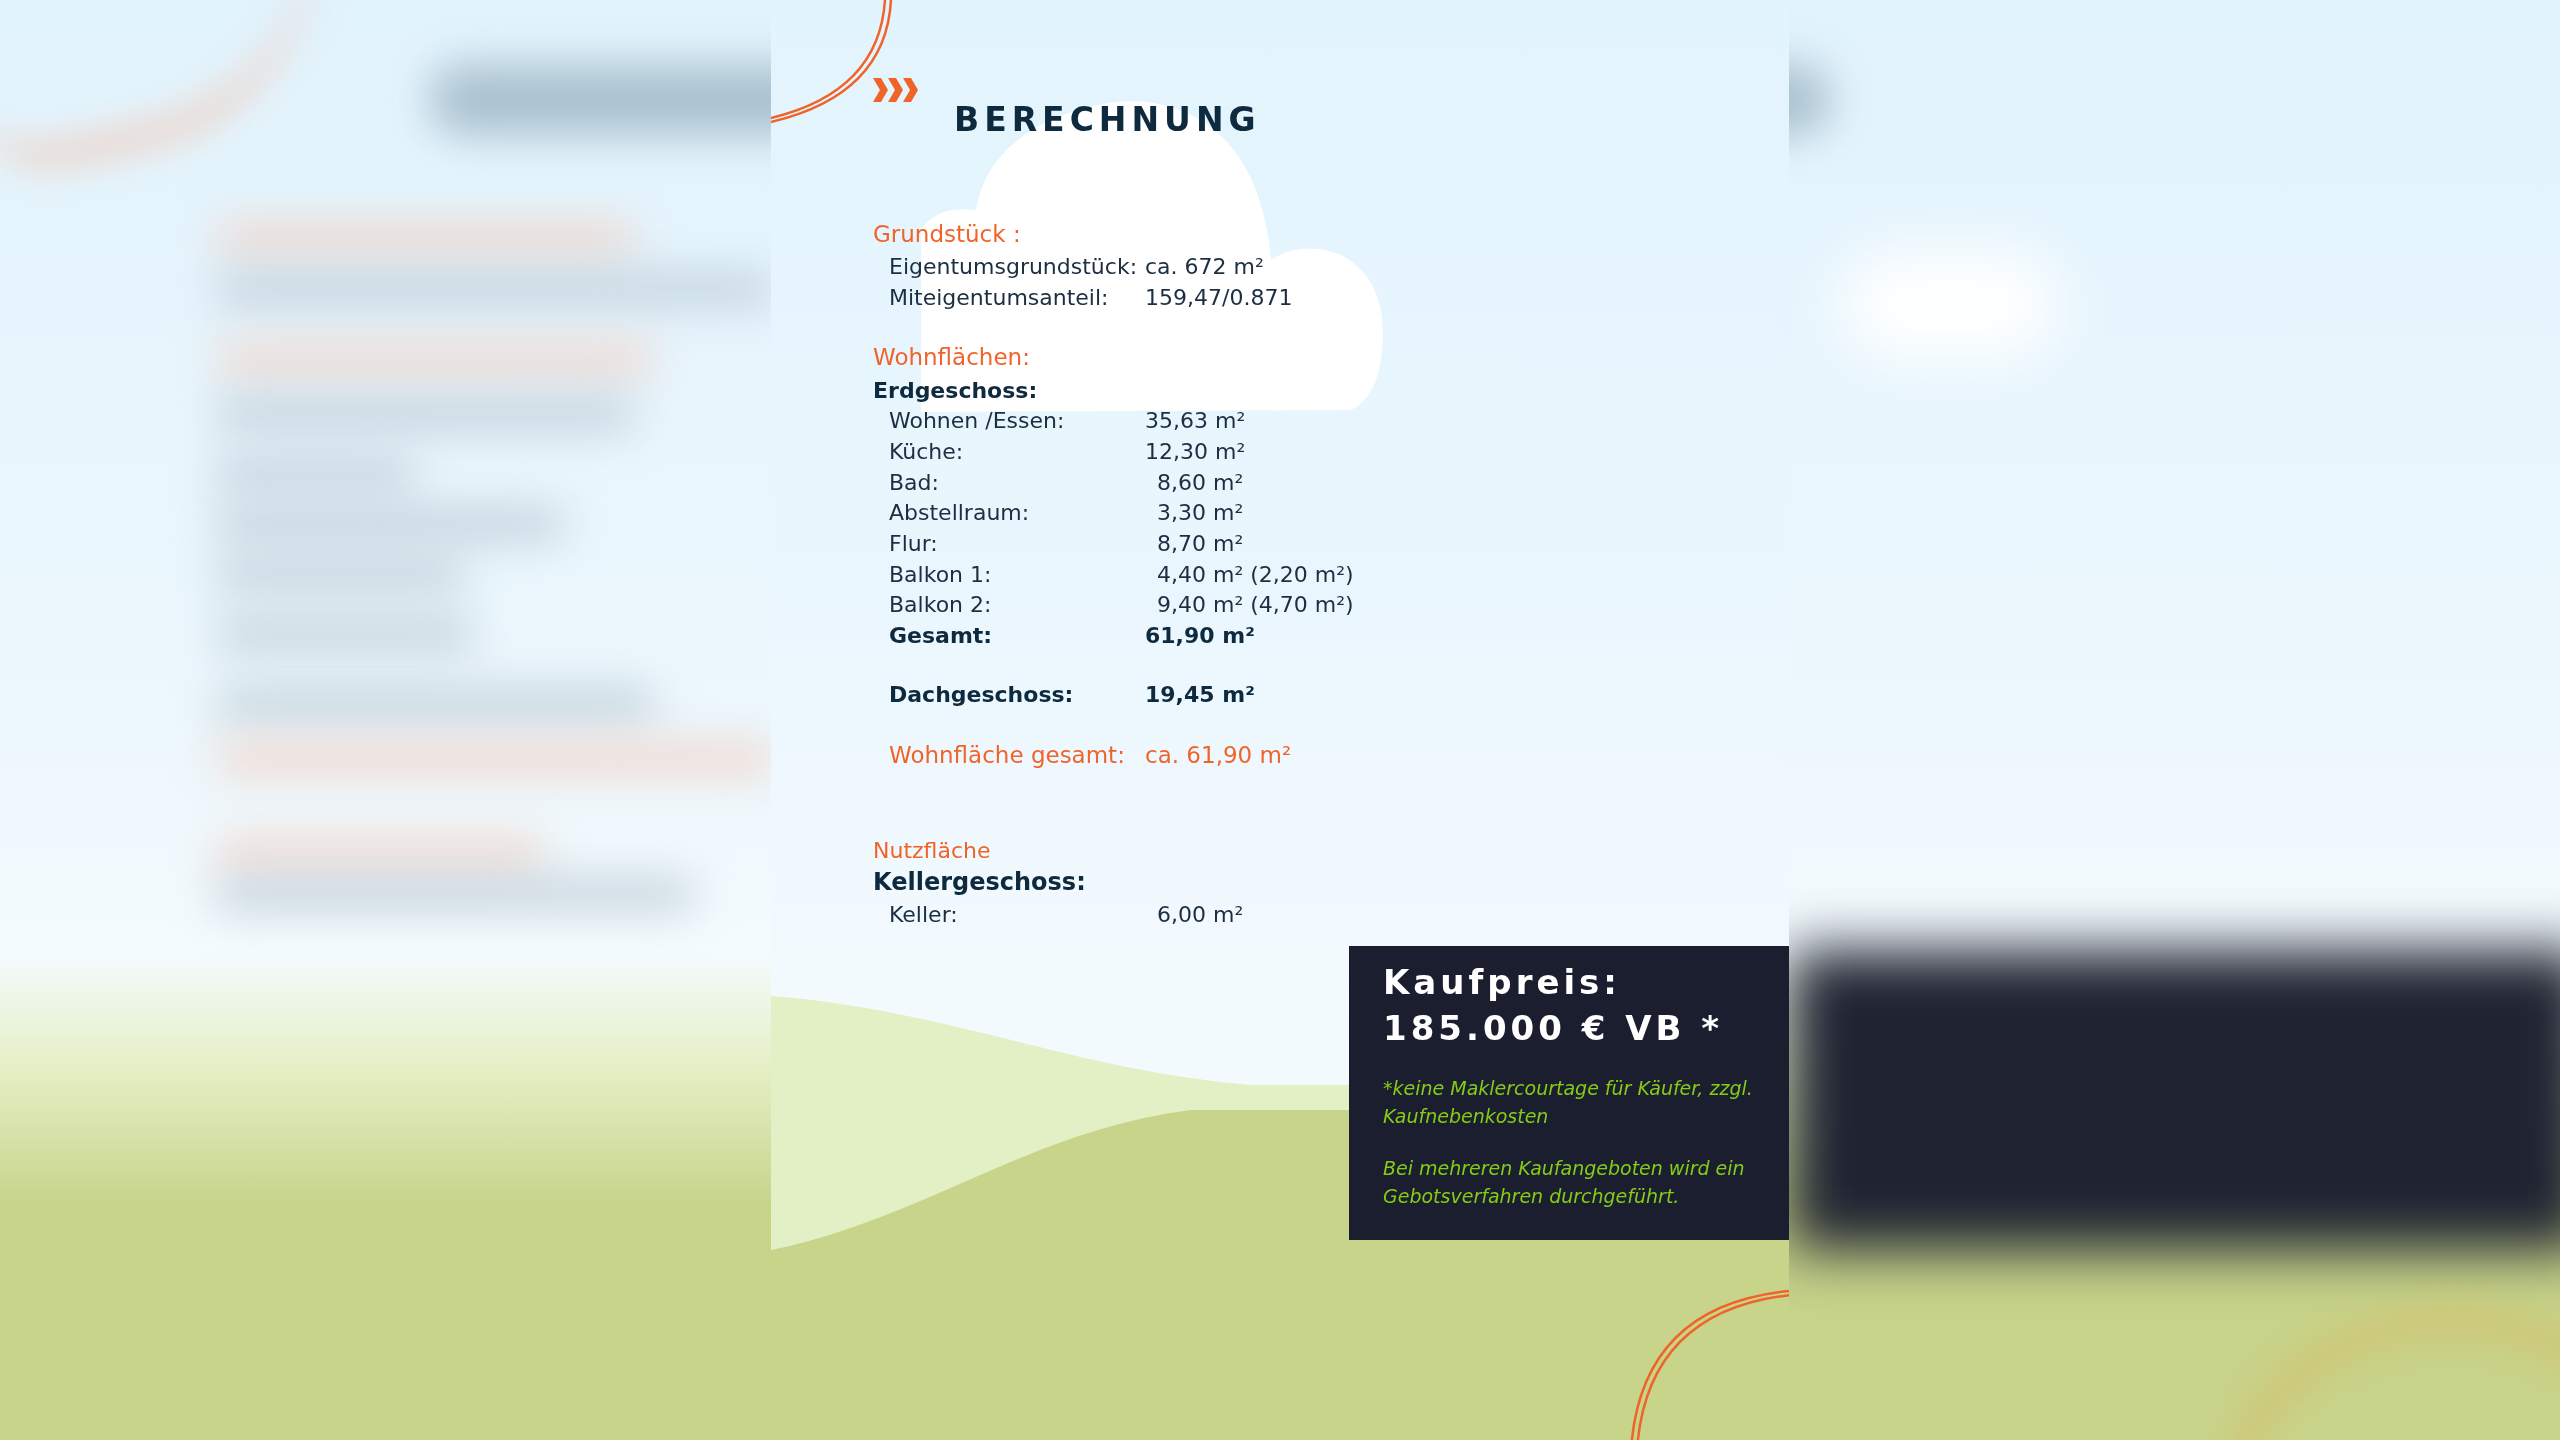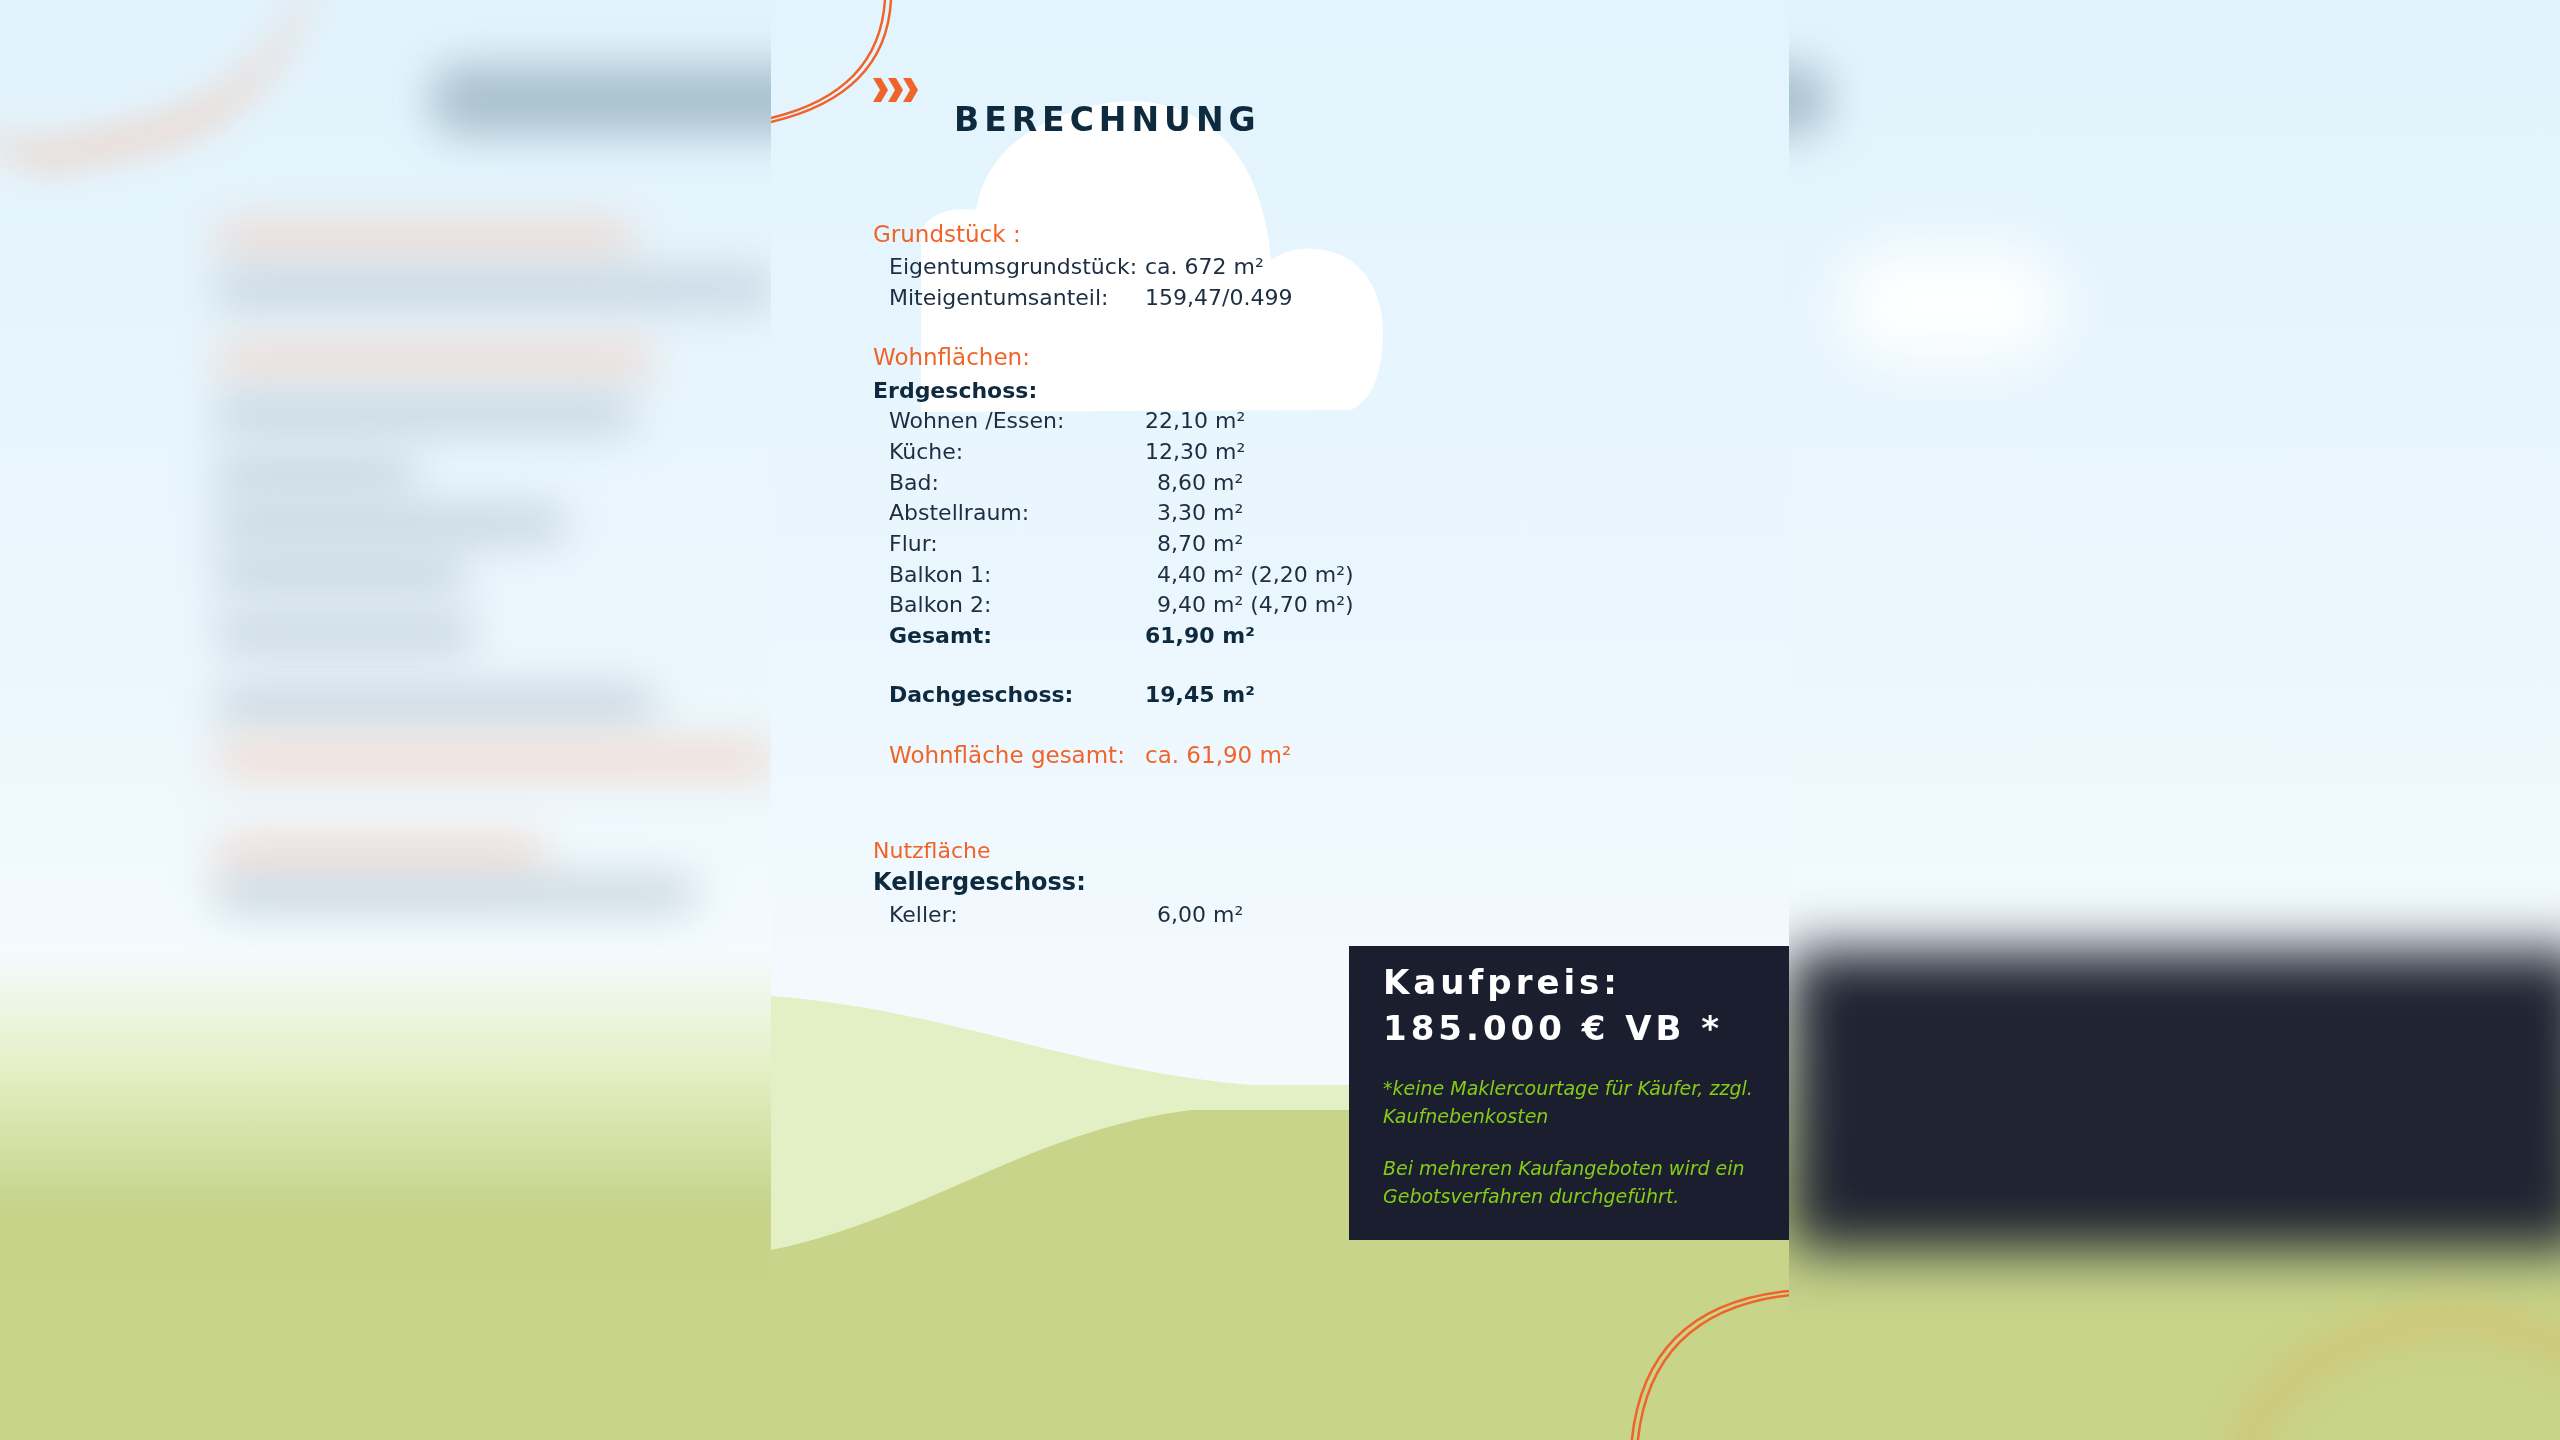--- a/index.html
+++ b/index.html
@@ -117,29 +117,29 @@
 
   <div class="content">
 
     <div class="line orange" style="top:220px;">Grundstück :</div>
     <div class="line" style="top:253px;">
       <span class="lbl">Eigentumsgrundstück:</span>
       <span class="val grund">ca. 672 m²</span>
     </div>
     <div class="line" style="top:284px;">
       <span class="lbl">Miteigentumsanteil:</span>
-      <span class="val grund">159,47/0.499</span>
+      <span class="val grund">159,47/0.871</span>
     </div>
 
     <div class="line orange" style="top:343px;">Wohnflächen:</div>
     <div class="line bold" style="top:377px;">Erdgeschoss:</div>
 
     <div class="line" style="top:407px;">
       <span class="lbl">Wohnen /Essen:</span>
-      <span class="val">22,10 m²</span>
+      <span class="val">35,63 m²</span>
     </div>
     <div class="line" style="top:438px;">
       <span class="lbl">Küche:</span>
       <span class="val">12,30 m²</span>
     </div>
     <div class="line" style="top:469px;">
       <span class="lbl">Bad:</span>
       <span class="val indent">8,60 m²</span>
     </div>
     <div class="line" style="top:499px;">

